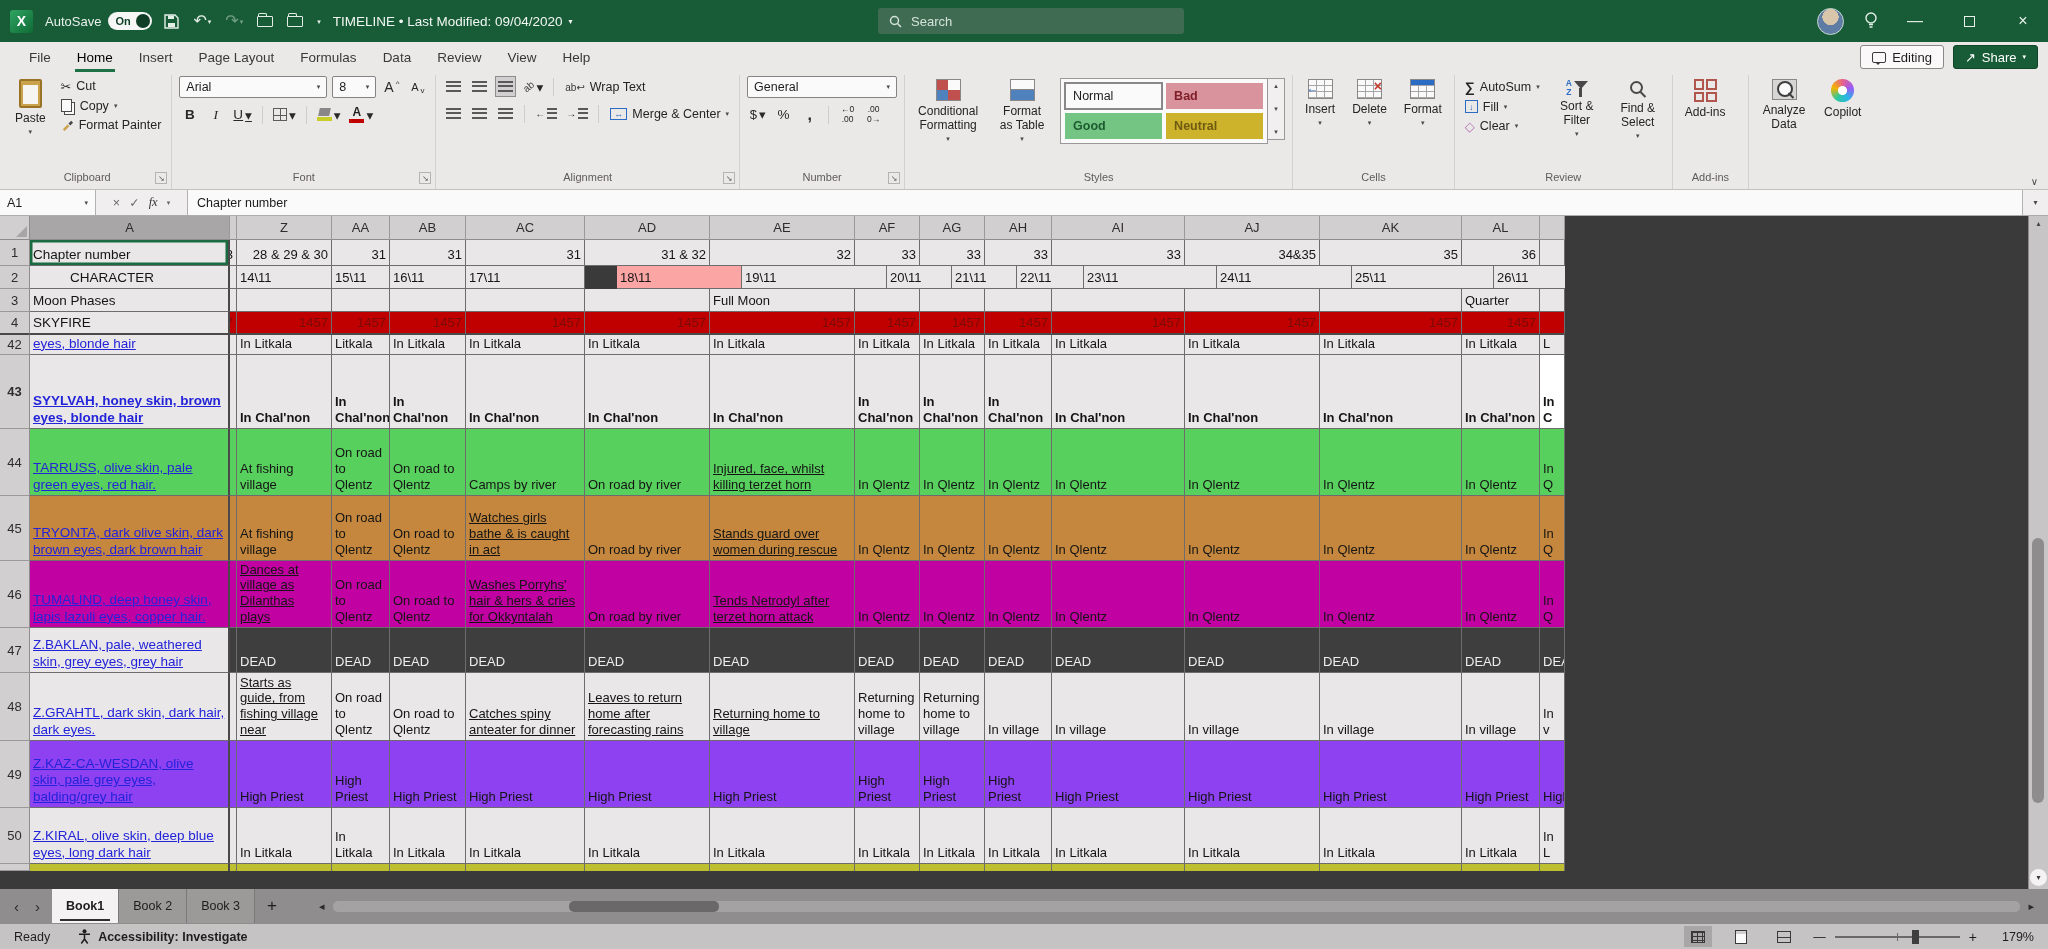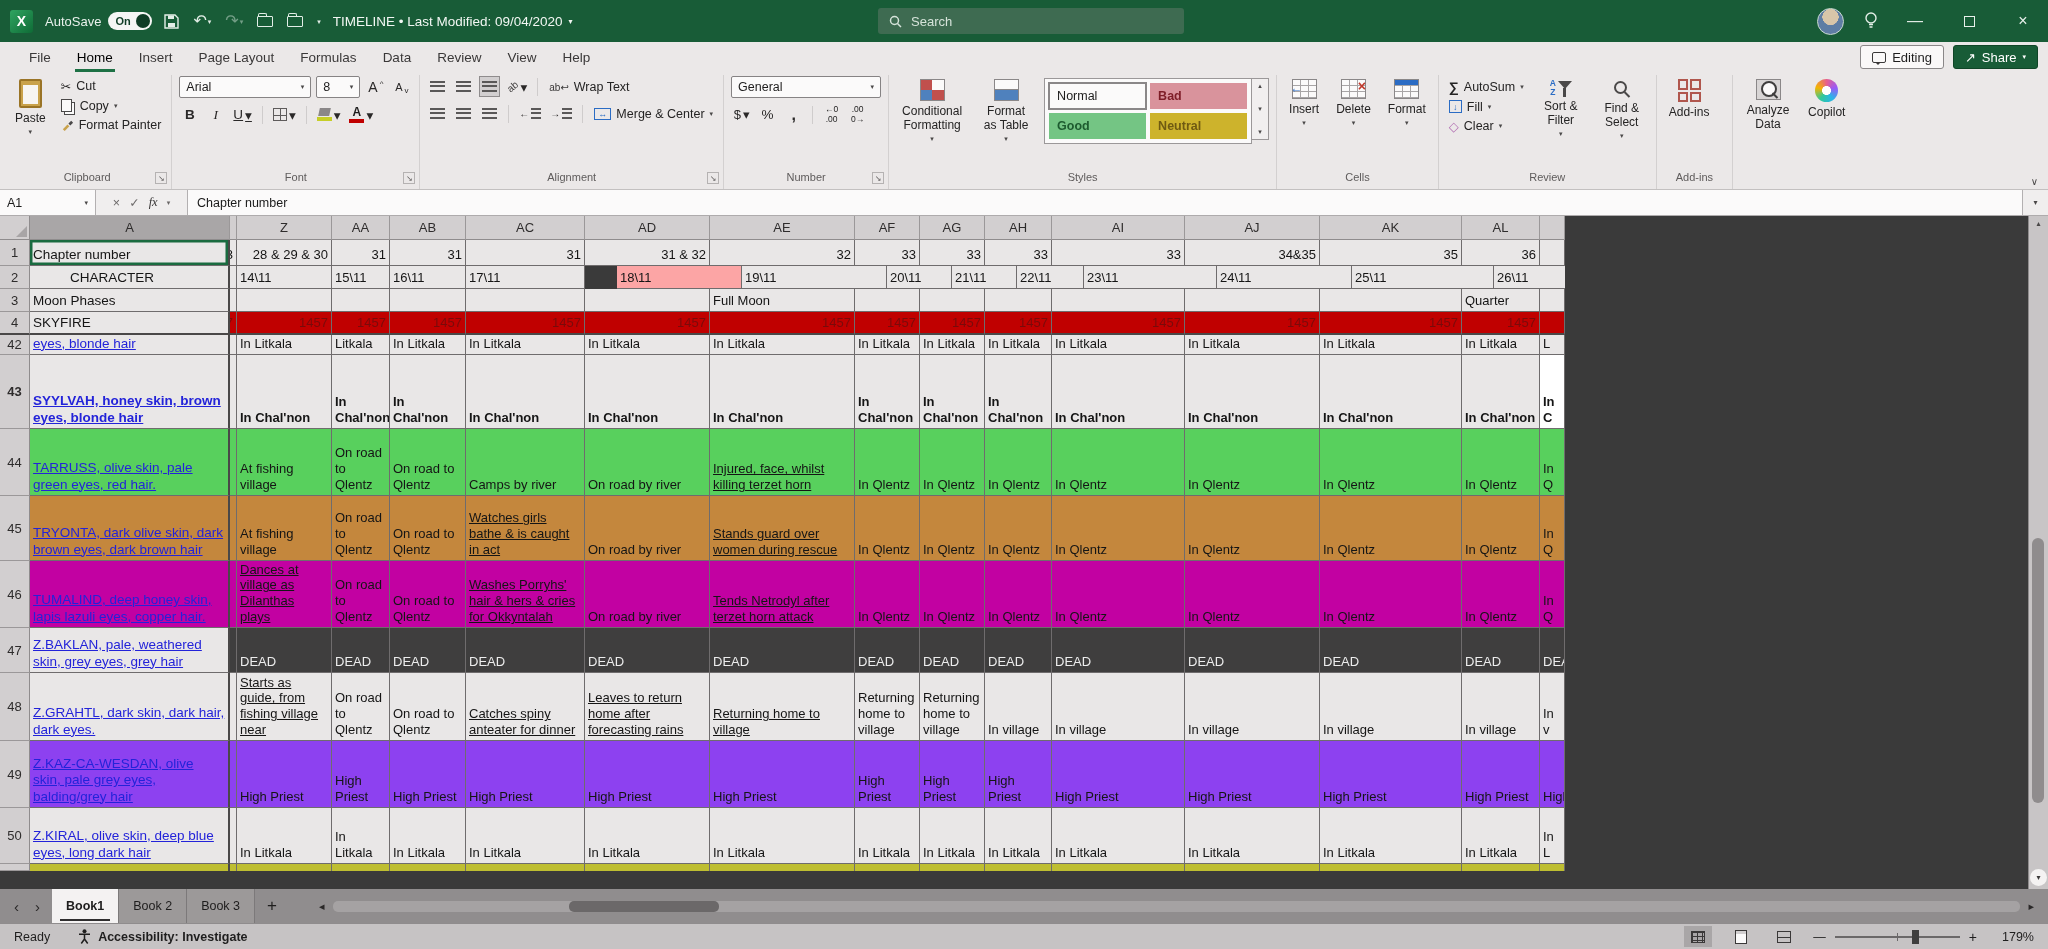--- a/index.html
+++ b/index.html
@@ -271,21 +271,21 @@
             <span>Format Painter</span>
           </div>
       </div>
     </div>
     <div class="grp-label"><span>Clipboard</span><span class="dlg">↘</span></div>
   </div>
 
   <div class="grp">
     <div class="grp-body" style="flex-direction:column;gap:0">
       <div class="fontrow">
-        <span class="combo" style="width:132px">
+        <span class="combo" style="width:148px">
             <span>Arial</span>
             <span class="chev">▾</span>
           </span>
         <span class="combo" style="width:44px">
             <span>8</span>
             <span class="chev">▾</span>
           </span>
         <span class="fmt-btn bigA">
             <span>A</span>
             <span style="font-size:8px;margin-top:-8px">^</span>

